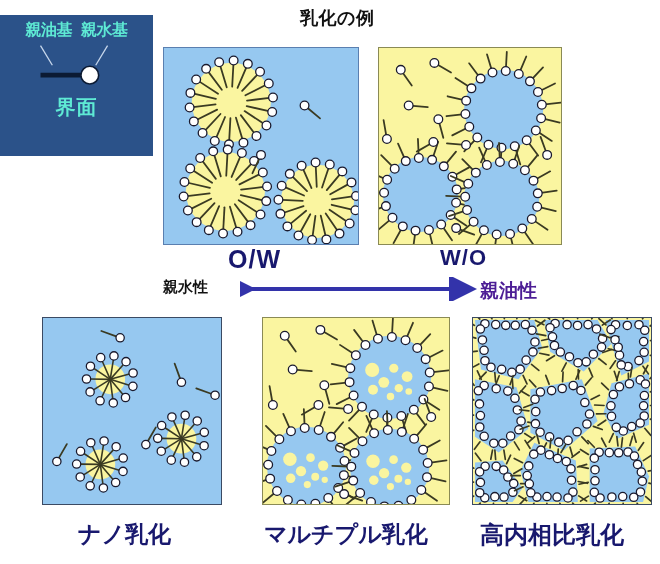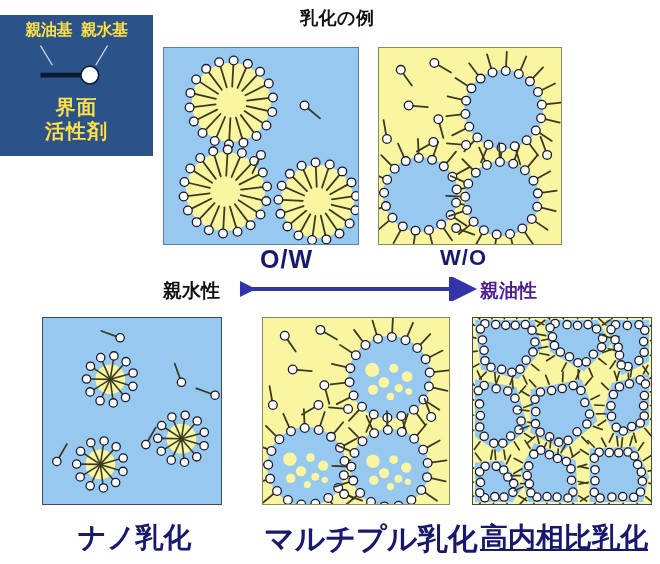--- a/index.html
+++ b/index.html
@@ -5,21 +5,21 @@
   html,body{margin:0;padding:0;}
   body{
     width:660px;height:564px;position:relative;overflow:hidden;
     background:#ffffff;
     font-family:"Liberation Sans","DejaVu Sans",sans-serif;
   }
   .panel{position:absolute;box-sizing:border-box;}
   .legend-box{
     left:0px;top:15px;width:153px;height:141px;
     background:#2b5289;border:1px solid #2b5289;
-    color:#fde047;
+    color:#5eead4;
   }
   .legend-top{
     position:absolute;top:4px;left:0;width:100%;
     display:flex;justify-content:center;gap:9px;
     font-size:16px;font-weight:bold;white-space:nowrap;
     letter-spacing:-0.5px;
   }
   .legend-svg{position:absolute;left:0;top:0;width:100%;height:100%;}
   .legend-bottom{
     position:absolute;top:80px;left:0;width:100%;
@@ -38,46 +38,45 @@
   .panel-ow{left:163px;top:47px;width:196px;height:198px;background:#96c8f0;border-color:#5a7fb0;}
   .panel-wo{left:378px;top:47px;width:184px;height:198px;background:#faf5a0;border-color:#8a8a55;}
   .panel-nano{left:42px;top:317px;width:180px;height:188px;background:#96c8f0;border-color:#3b4a63;}
   .panel-multi{left:262px;top:317px;width:188px;height:188px;background:#faf5a0;border-color:#8a8a55;}
   .panel-hipr{left:472px;top:317px;width:180px;height:188px;background:#96c8f0;border-color:#3b4a63;}
   .diagram-panel svg{display:block;width:100%;height:100%;}
 
   .lbl{
     position:absolute;color:#18186e;font-weight:bold;white-space:nowrap;
   }
-  .lbl-ow{left:228px;top:245px;font-size:25px;letter-spacing:1px;margin-left:32px;}
+  .lbl-ow{left:228px;top:245px;font-size:25px;letter-spacing:1px;}
   .lbl-wo{left:440px;top:245px;font-size:22px;letter-spacing:1px;}
-  .lbl-hydrophilic{left:163px;top:278px;font-size:19px;color:#111111;}
+  .lbl-hydrophilic{left:163px;top:278px;font-size:15px;color:#111111;}
   .lbl-lipophilic{left:480px;top:278px;font-size:19px;color:#4c1d95;}
   .arrow-wrap{position:absolute;left:240px;top:277px;width:245px;height:24px;}
-  .lbl-nano{left:78px;top:519px;font-size:28px;}
-  .lbl-multi{left:264px;top:519px;font-size:30px;}
-  .lbl-hipr{left:480px;top:519px;font-size:28px;text-decoration:underline;}
+  .lbl-nano{left:78px;top:519px;font-size:23px;}
+  .lbl-multi{left:264px;top:519px;font-size:23px;}
+  .lbl-hipr{left:480px;top:519px;font-size:24px;}
 </style>
 </head>
 <body>
 
 <div class="legend-box panel">
   <div class="legend-top">
     <span>親油基</span>
     <span>親水基</span>
   </div>
   <svg class="legend-svg" viewBox="0 0 153 141">
     <line x1="40" y1="30" x2="52" y2="50" stroke="#c8d8ec" stroke-width="1.3"></line>
     <line x1="108" y1="30" x2="96" y2="50" stroke="#c8d8ec" stroke-width="1.3"></line>
     <line x1="40" y1="60" x2="84" y2="60" stroke="#0b1a33" stroke-width="5" stroke-linecap="butt"></line>
     <circle cx="90" cy="60" r="9" fill="#ffffff" stroke="#0b1a33" stroke-width="1.6"></circle>
   </svg>
   <div class="legend-bottom">
     <div>界面</div>
-    <div>活性剤</div>
   </div>
 </div>
 
 <div class="title">乳化の例</div>
 
 <div class="diagram-panel panel-ow">
   <svg viewBox="0 0 196 198" id="svg-ow">
       <circle cx="68" cy="55" r="40" fill="#faf5a0" stroke="none" stroke-width="0"></circle>
       <line x1="83.578662320086" y1="58.64764037656302" x2="105.87562276570908" y2="63.868325665518825" stroke="#3a3a22" stroke-width="1.8" stroke-linecap="round"></line>
       <circle cx="109.302928476128" cy="64.67080654836269" r="4.4" fill="#ffffff" stroke="#1a1a2e" stroke-width="1.3"></circle>

